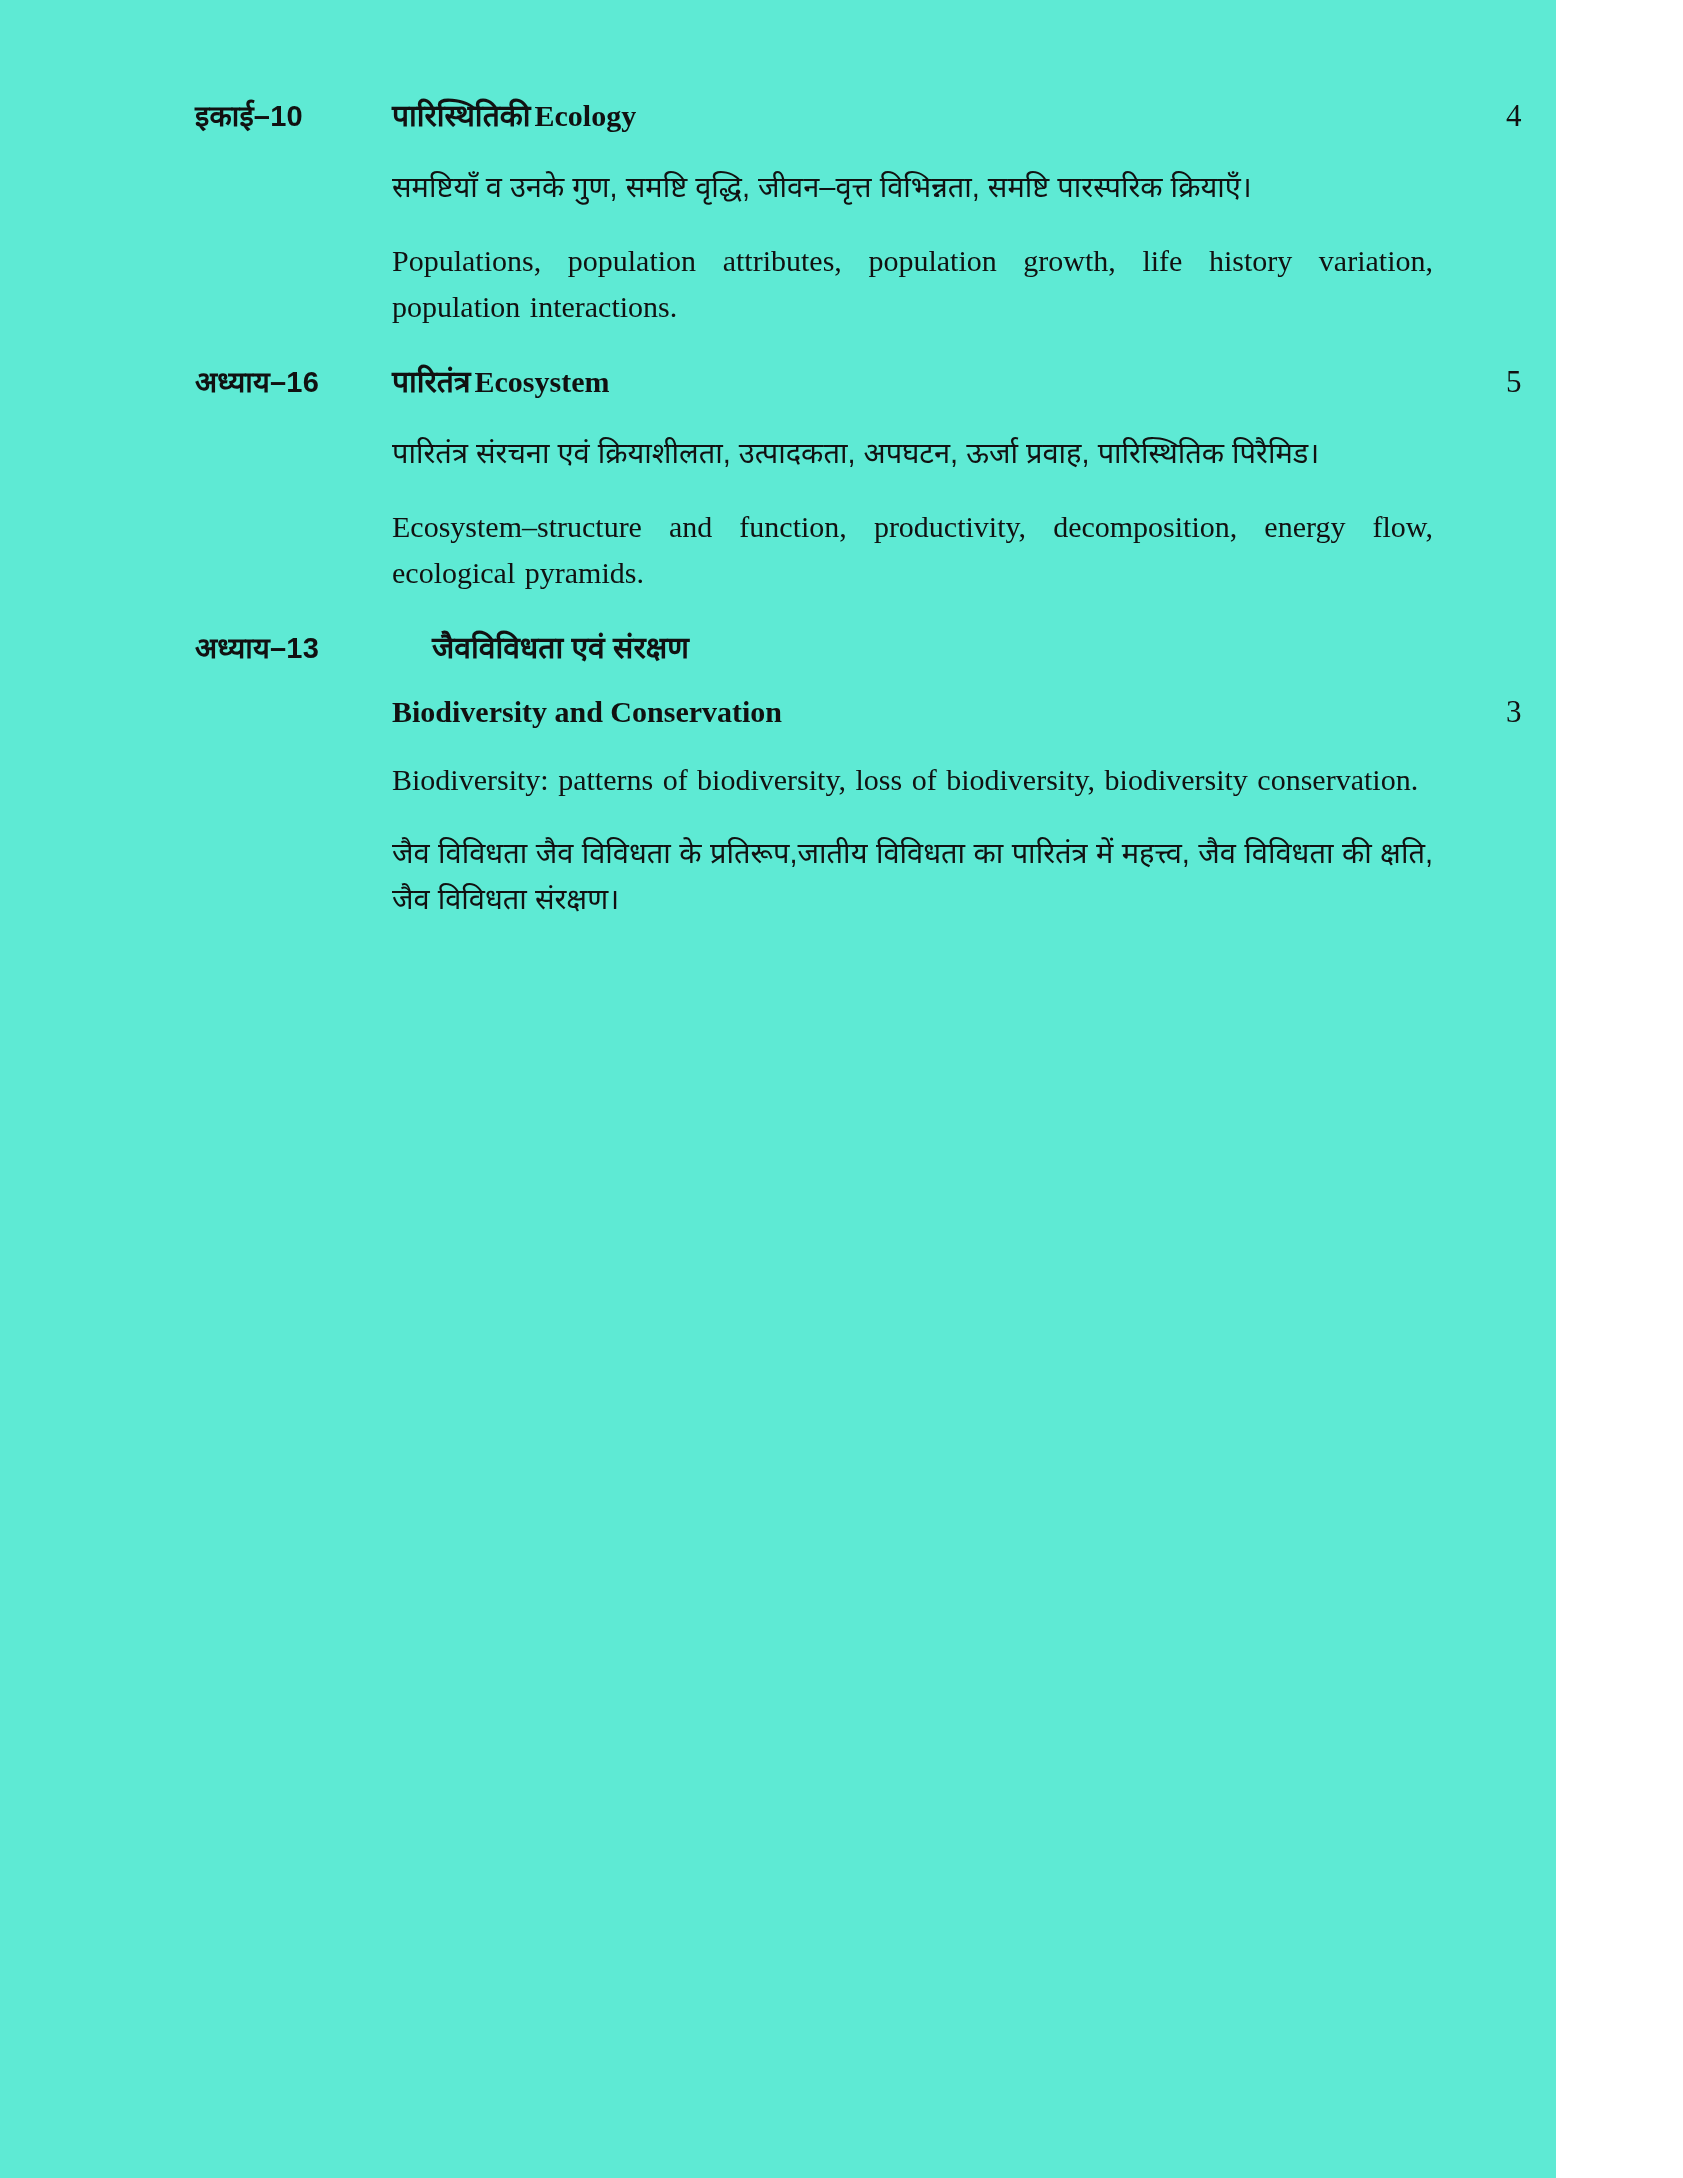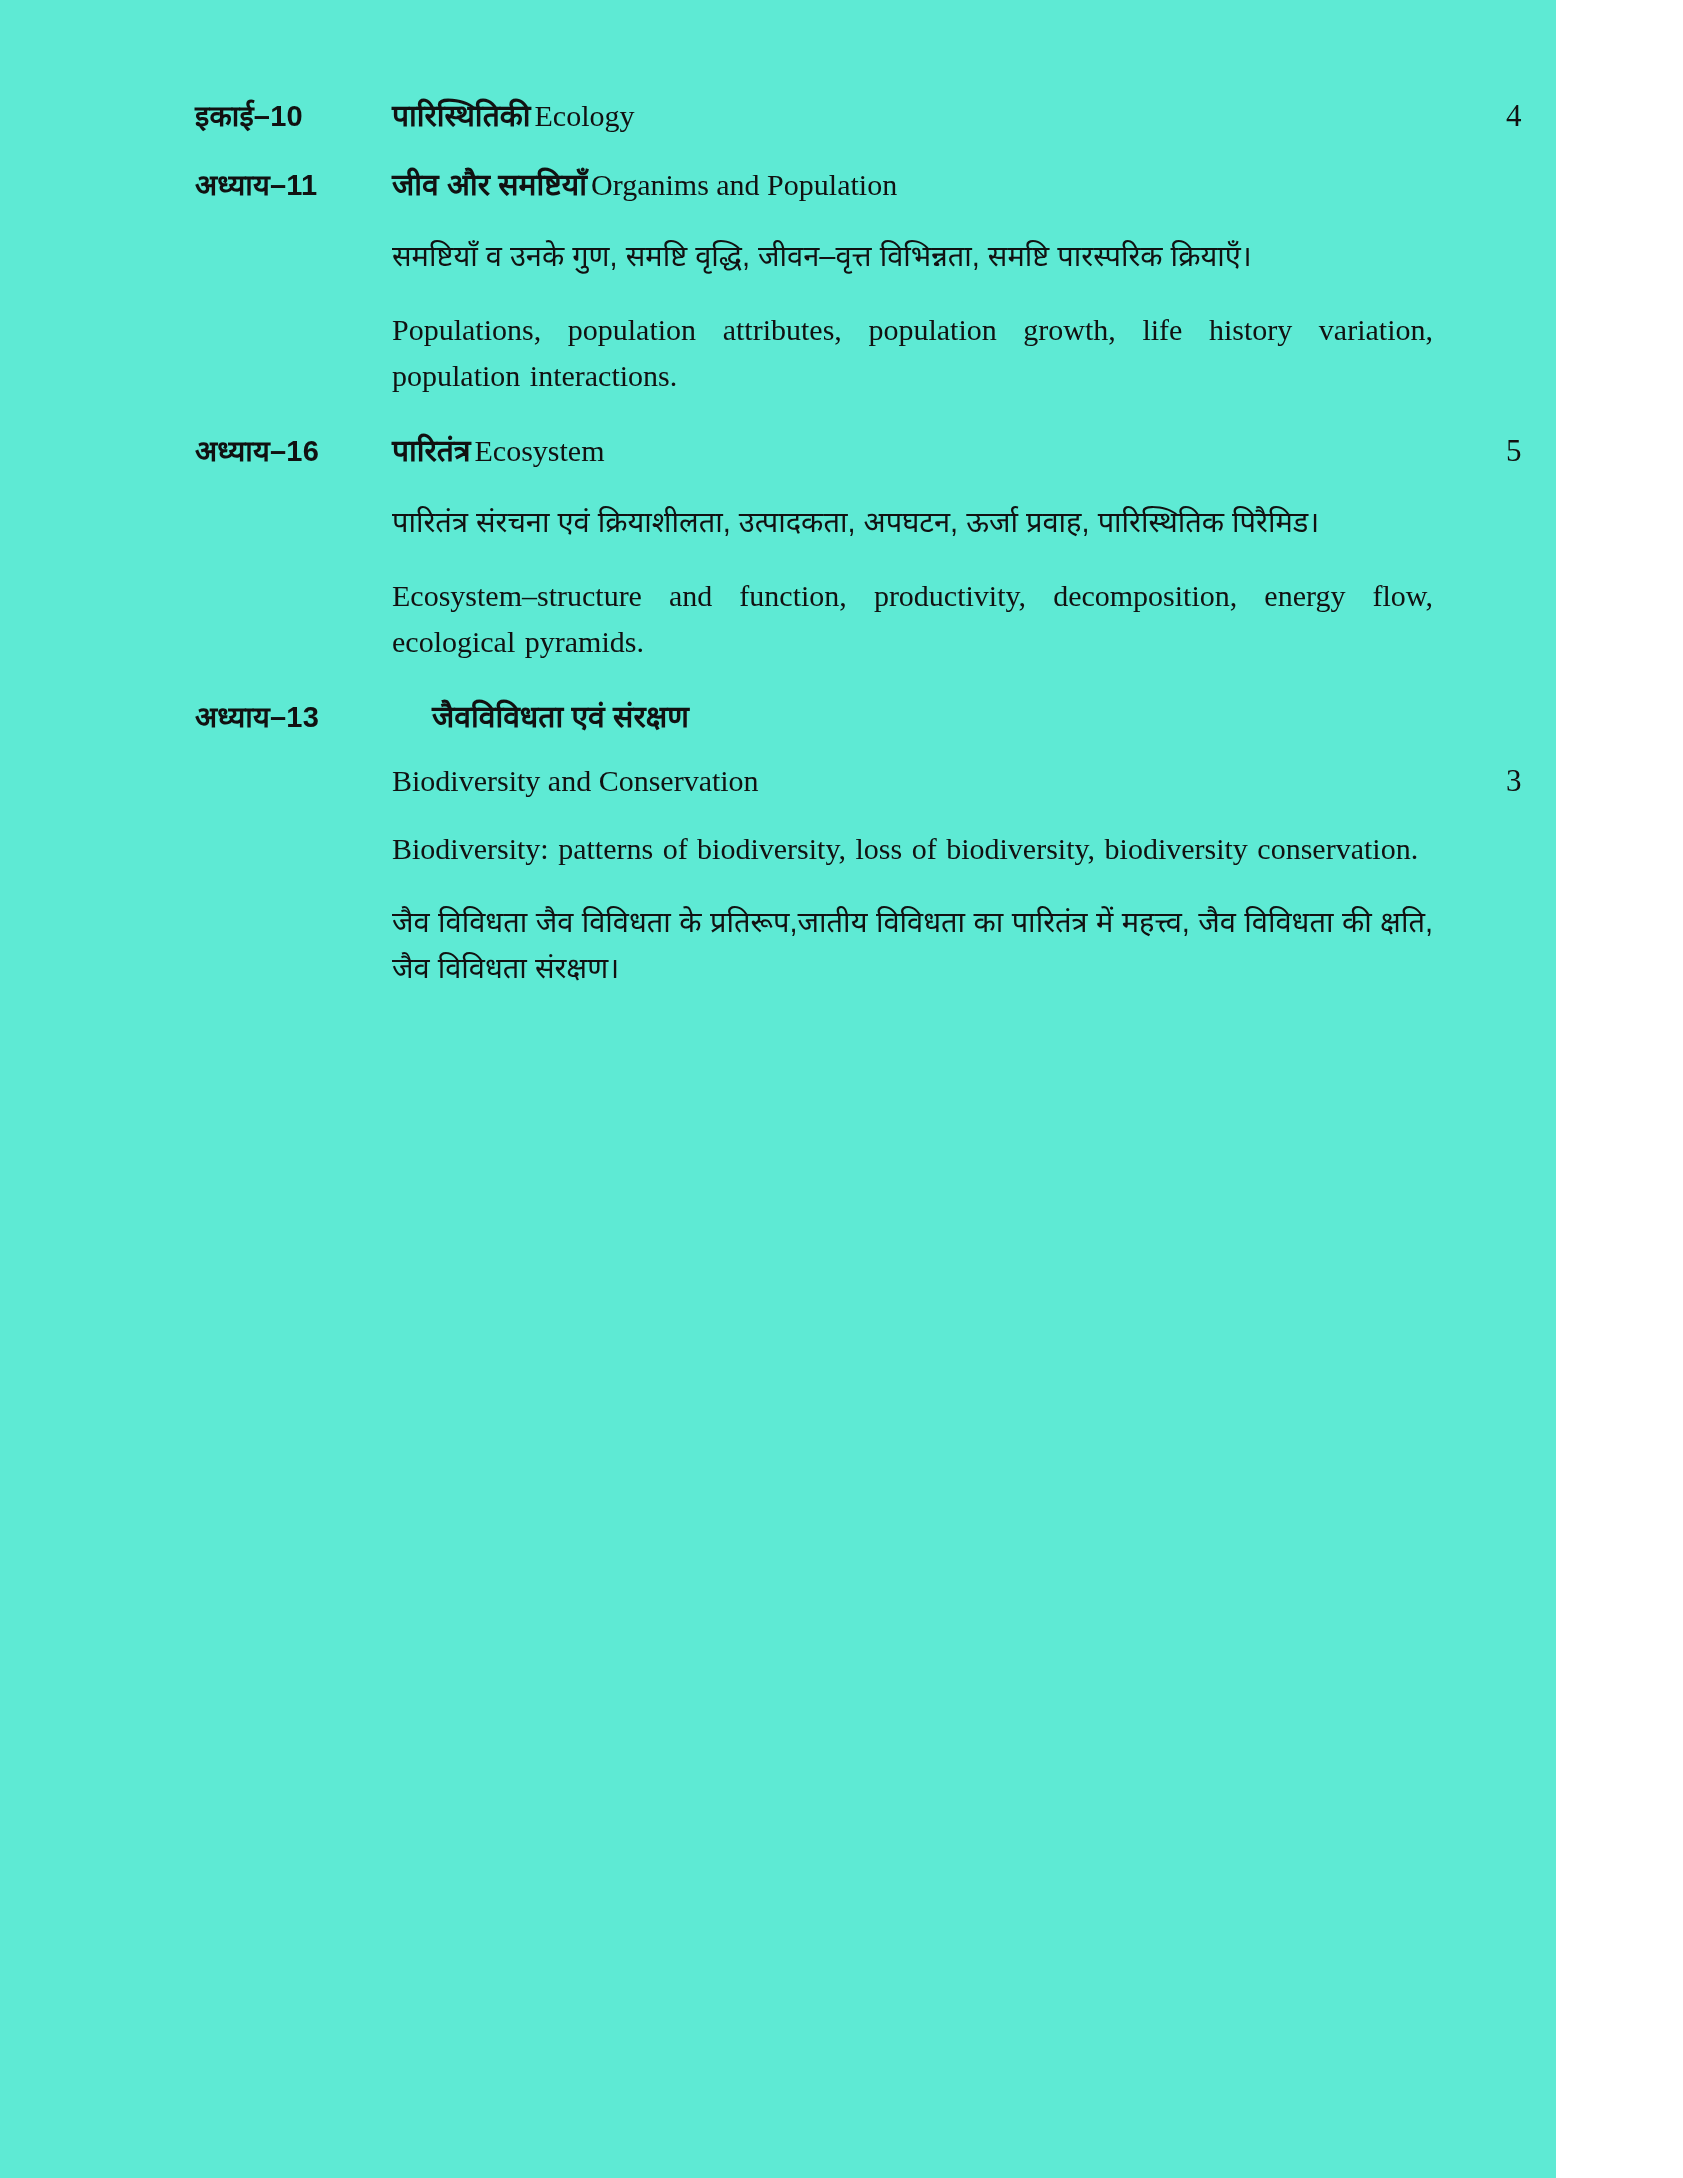--- a/index.html
+++ b/index.html
@@ -59,21 +59,21 @@
   
   .title-hi {
     font-family: "Liberation Sans", sans-serif;
     font-weight: 700;
     font-size: 30px;
     line-height: 42px;
   }
 
   .title-en {
     font-family: "Liberation Serif", serif;
-    font-weight: 400;
+    font-weight: 700;
     font-size: 30px;
     line-height: 42px;
   }
 
   
   .para-hi {
     font-family: "Liberation Sans", sans-serif;
     font-weight: 400;
     font-size: 29px;
     line-height: 46px;
@@ -101,28 +101,20 @@
 
     <div class="row">
       <div class="col-label">इकाई–10</div>
       <div class="col-body">
         <span class="title-hi">पारिस्थितिकी</span>
         <span class="title-en">Ecology</span>
       </div>
       <div class="col-marks">4</div>
     </div>
 
-    <div class="row">
-      <div class="col-label">अध्याय–11</div>
-      <div class="col-body">
-        <span class="title-hi">जीव और समष्टियाँ</span>
-        <span class="title-en">Organims and Population</span>
-      </div>
-      <div class="col-marks"></div>
-    </div>
 
     <div class="row mb-para" style="margin-bottom:28px;align-items:center;">
       <div class="col-label"></div>
       <div class="col-body para-hi">समष्टियाँ व उनके गुण, समष्टि वृद्धि, जीवन–वृत्त विभिन्नता, समष्टि पारस्परिक क्रियाएँ।</div>
       <div class="col-marks"></div>
     </div>
 
     <div class="row" style="margin-bottom:31px;margin-top:19px;">
       <div class="col-label"></div>
       <div class="col-body para-en">Populations, population attributes, population growth, life history variation, population interactions.</div>

